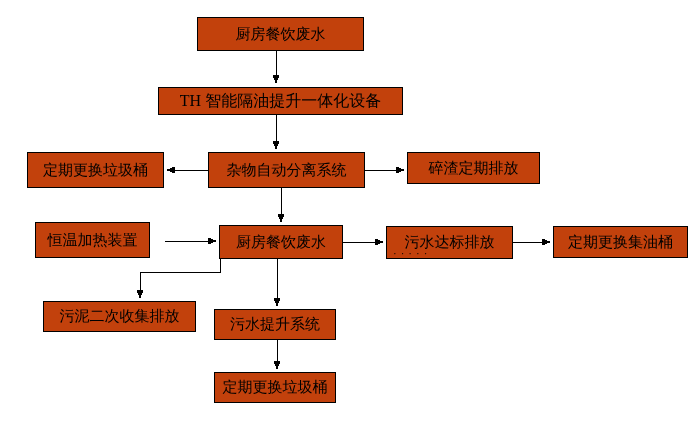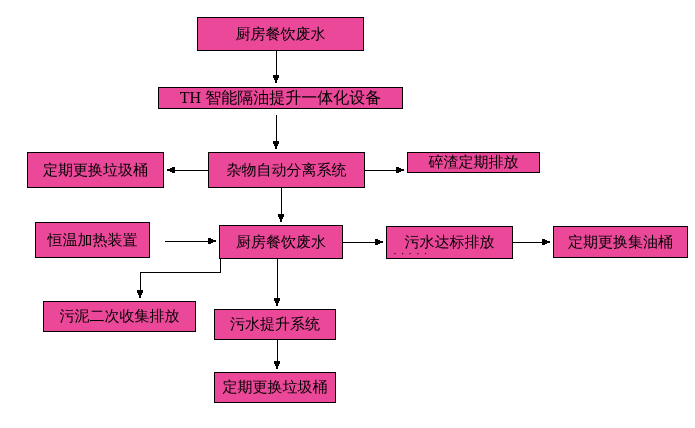--- a/index.html
+++ b/index.html
@@ -21,21 +21,21 @@
     left: 0;
     top: 0;
     width: 695px;
     height: 428px;
     pointer-events: none;
   }
   .node {
     position: absolute;
     box-sizing: border-box;
     border: 1px solid #000000;
-    background: #ec4899;
+    background: #c2410c;
     display: flex;
     align-items: center;
     justify-content: center;
     font-size: 15px;
     line-height: 1;
     white-space: nowrap;
     text-align: center;
   }
   .node.big { font-size: 16px; }
   .dots {
@@ -78,27 +78,27 @@
 
     <polyline points="220,259 220,272 140,272 140,298" fill="none" stroke="#000" stroke-width="1" marker-end="url(#ah)"></polyline>
 
     <line x1="277" y1="259" x2="277" y2="306" stroke="#000" stroke-width="1" marker-end="url(#ah)"></line>
 
     <line x1="277" y1="340" x2="277" y2="369" stroke="#000" stroke-width="1" marker-end="url(#ah)"></line>
   </svg>
 
   <div class="node" style="left:197px; top:17px; width:167px; height:34px;">厨房餐饮废水</div>
 
-  <div class="node big" style="left:158px; top:87px; width:245px; height:22px;">TH 智能隔油提升一体化设备</div>
+  <div class="node big" style="left:158px; top:87px; width:245px; height:28px;">TH 智能隔油提升一体化设备</div>
 
   <div class="node" style="left:27px; top:152px; width:137px; height:36px;">定期更换垃圾桶</div>
 
   <div class="node" style="left:208px; top:152px; width:157px; height:36px;">杂物自动分离系统</div>
 
-  <div class="node" style="left:407px; top:152px; width:133px; height:21px;">碎渣定期排放</div>
+  <div class="node" style="left:407px; top:152px; width:133px; height:32px;">碎渣定期排放</div>
 
   <div class="node" style="left:35px; top:222px; width:115px; height:36px;">恒温加热装置</div>
 
   <div class="node" style="left:219px; top:225px; width:124px; height:34px;">厨房餐饮废水</div>
 
   <div class="node" style="left:386px; top:226px; width:127px; height:33px;">
     <span>污水达标排放</span>
     <span class="dots">·····</span>
   </div>
 

